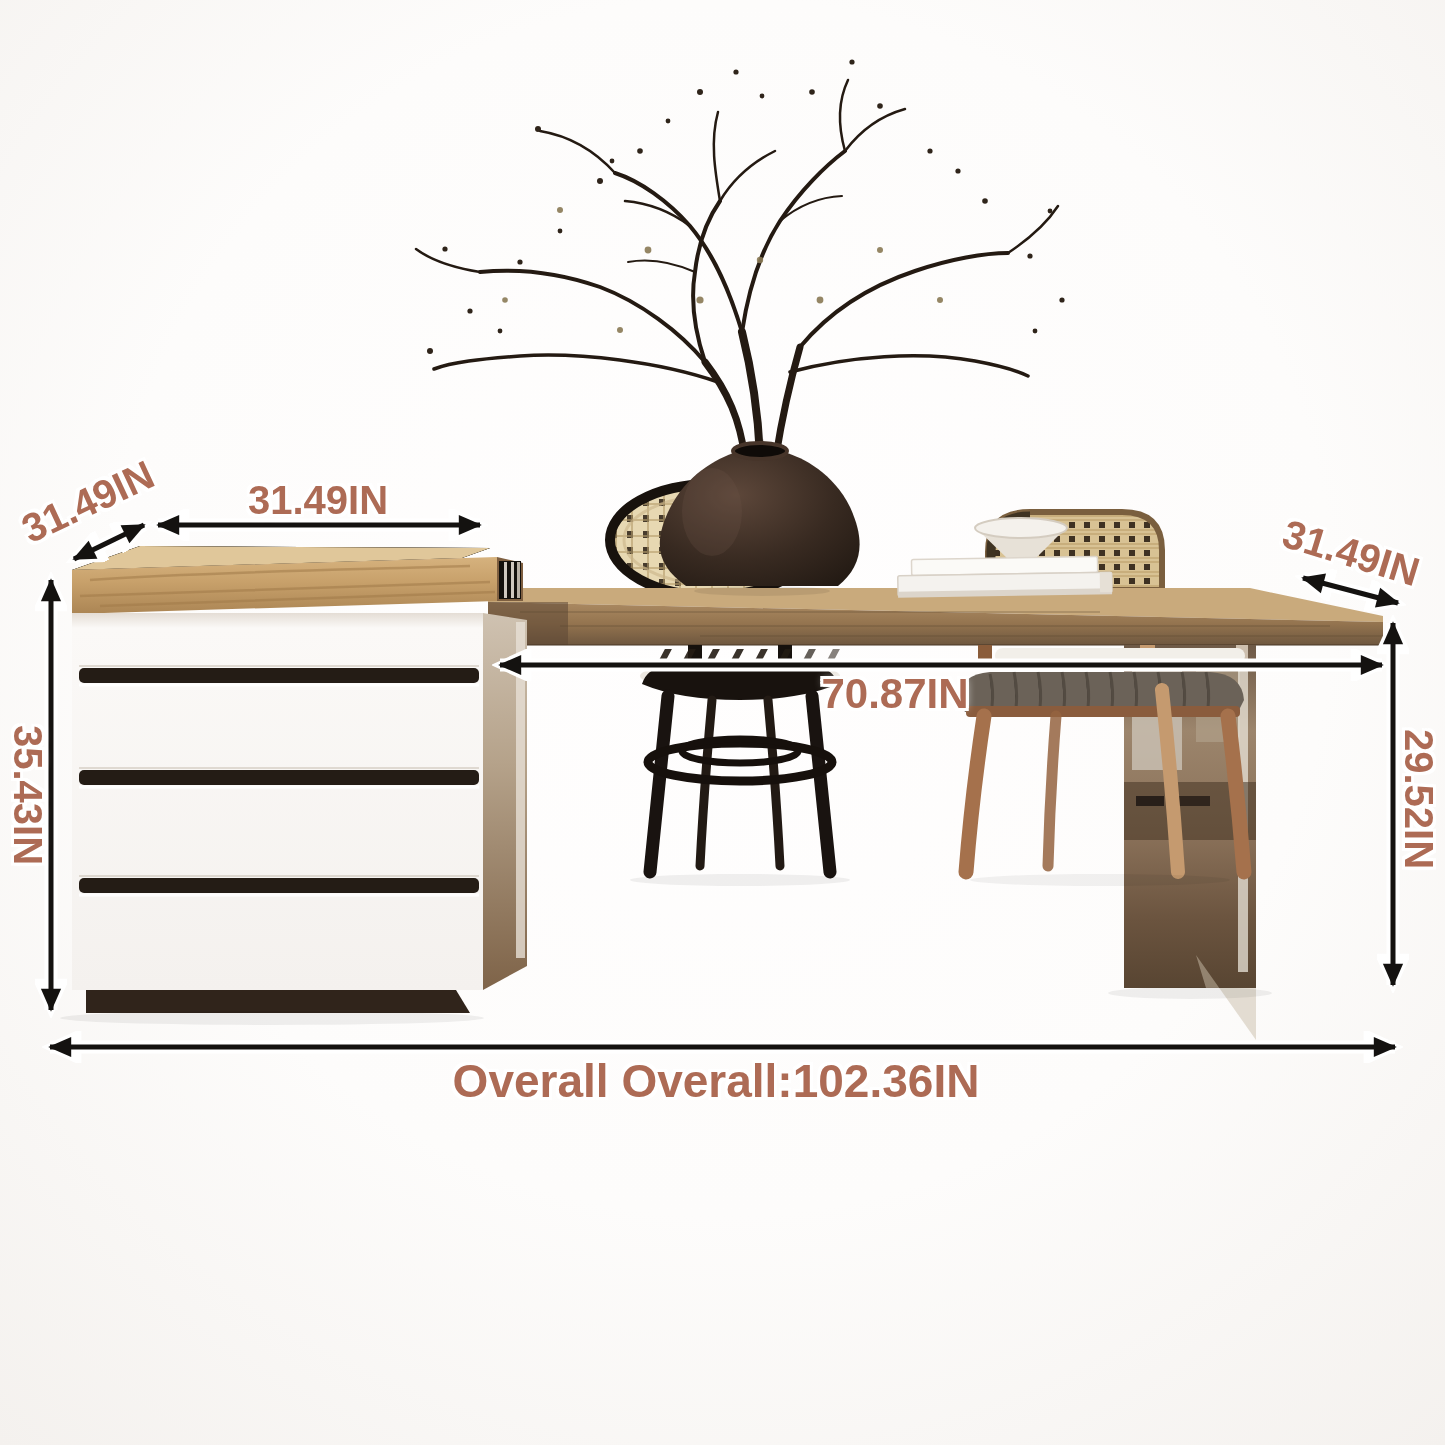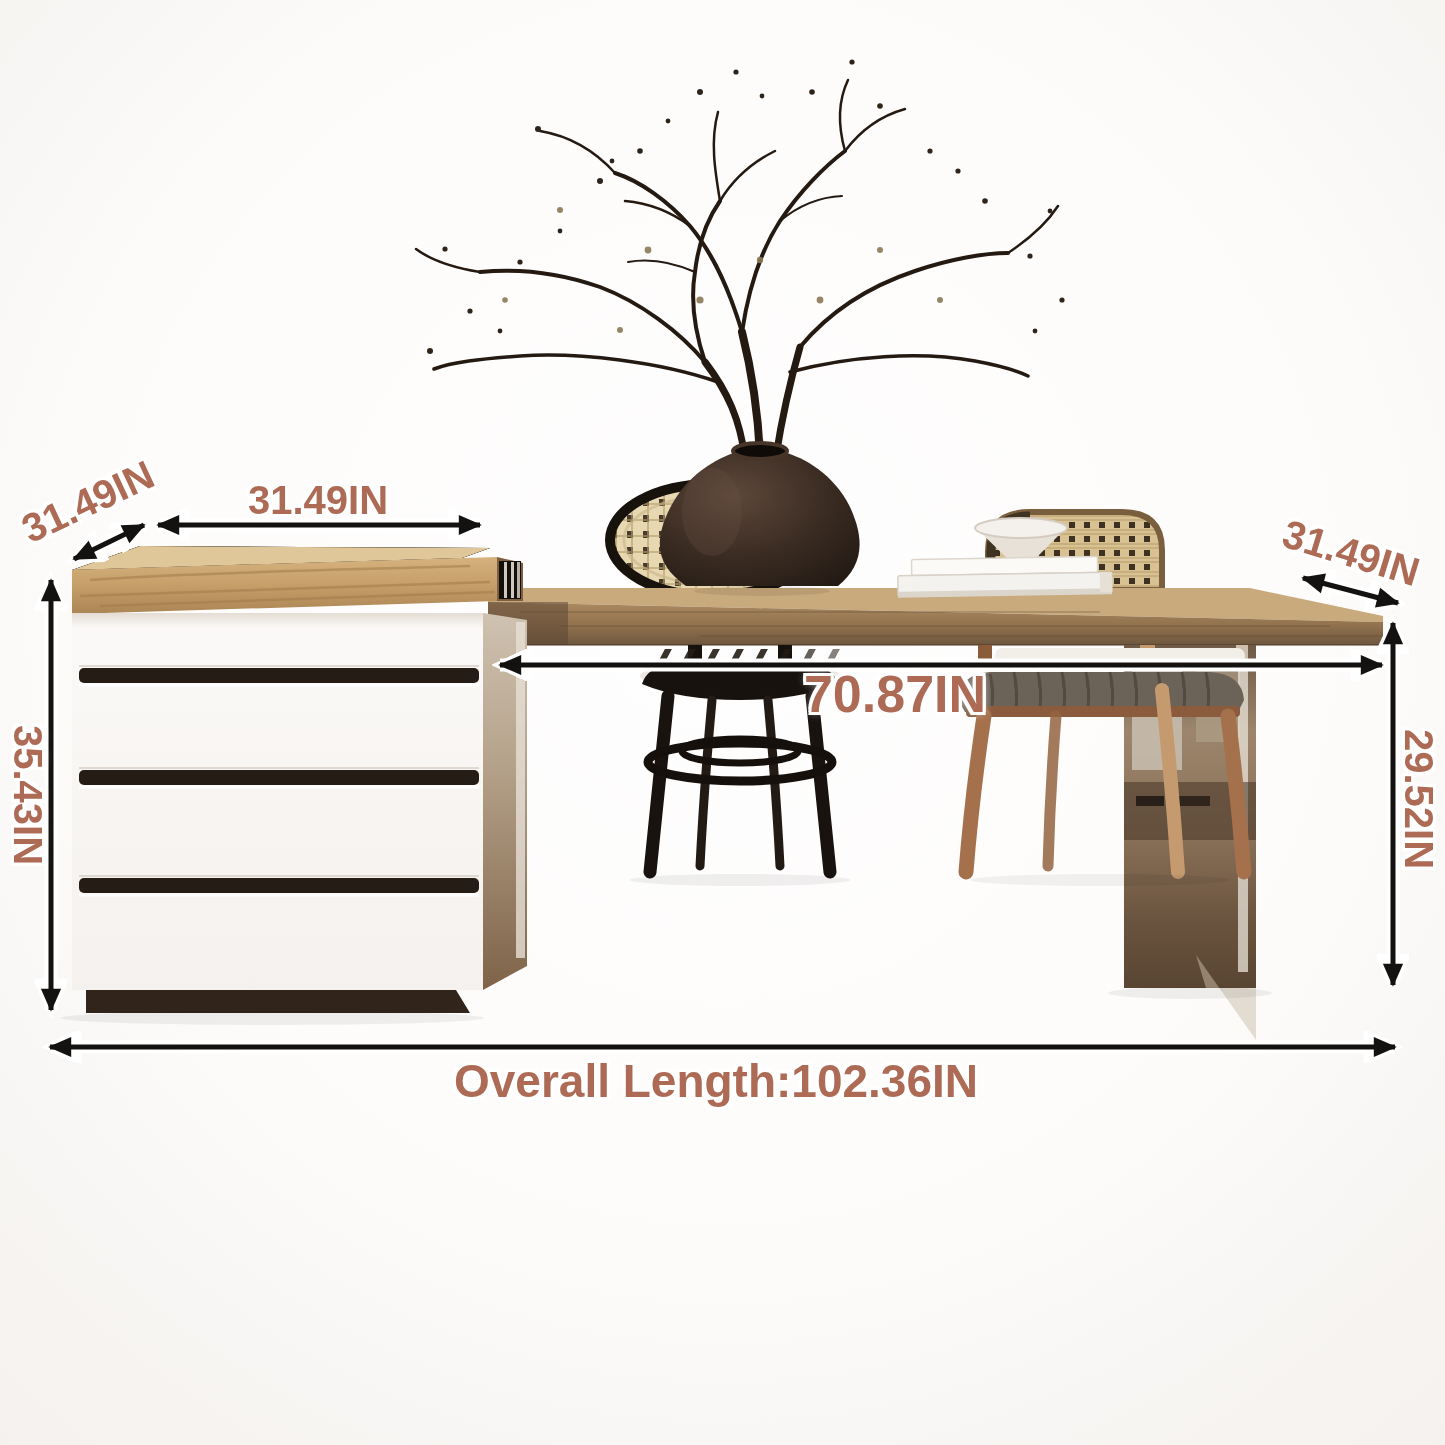--- a/index.html
+++ b/index.html
@@ -13,21 +13,21 @@
     position:absolute;
     font-weight:bold;
     color:#ad6b55;
     white-space:nowrap;
     letter-spacing:0px;
     text-shadow:-3px -3px 0 #fff,3px -3px 0 #fff,-3px 3px 0 #fff,3px 3px 0 #fff,
                  0 -3px 0 #fff,0 3px 0 #fff,-3px 0 0 #fff,3px 0 0 #fff,0 0 10px #fff;
     transform-origin:center center;
   }
   .fs40{font-size:40px;}
-  .fs42{font-size:52px;}
+  .fs42{font-size:42px;}
   .fs46{font-size:46px;}
 </style>
 </head>
 <body>
 
 <div id="canvas">
 
   <svg id="scene" viewBox="0 0 1445 1445">
     <defs>
       <linearGradient id="gCabTop" x1="0" y1="0" x2="0" y2="1">
@@ -321,15 +321,15 @@
   <div class="dim-label fs40" style="left: 318px; top: 500px; transform: translate(-50%, -50%); color: rgb(173, 107, 85);">31.49IN</div>
 
   <div class="dim-label fs40" style="left: 1351px; top: 553px; transform: translate(-50%, -50%) rotate(17deg); color: rgb(173, 107, 85);">31.49IN</div>
 
   <div class="dim-label fs42" style="left: 895px; top: 694px; transform: translate(-50%, -50%); color: rgb(173, 107, 85);">70.87IN</div>
 
   <div class="dim-label fs40" style="left: 27px; top: 795px; transform: translate(-50%, -50%) rotate(90deg); color: rgb(173, 107, 85);">35.43IN</div>
 
   <div class="dim-label fs40" style="left: 1418px; top: 799px; transform: translate(-50%, -50%) rotate(90deg); color: rgb(173, 107, 85);">29.52IN</div>
 
-  <div class="dim-label fs46" style="left: 716px; top: 1081px; transform: translate(-50%, -50%); color: rgb(173, 107, 85);">Overall Length:102.36IN</div>
+  <div class="dim-label fs46" style="left: 716px; top: 1081px; transform: translate(-50%, -50%); color: rgb(173, 107, 85);">Overall Overall:102.36IN</div>
 
 </div>
 
 </body></html>

